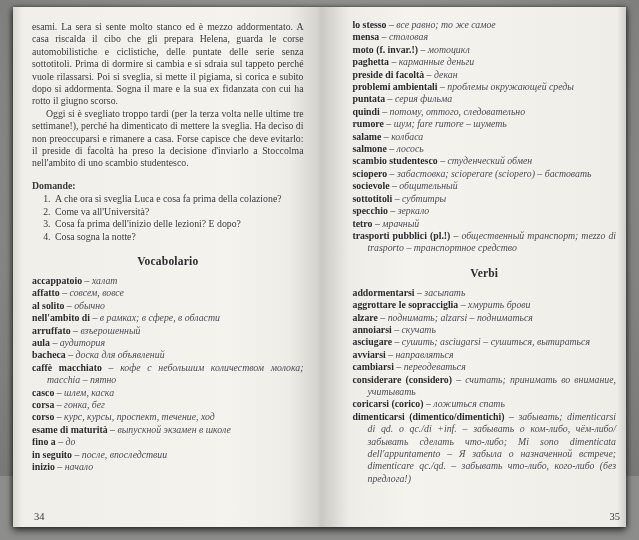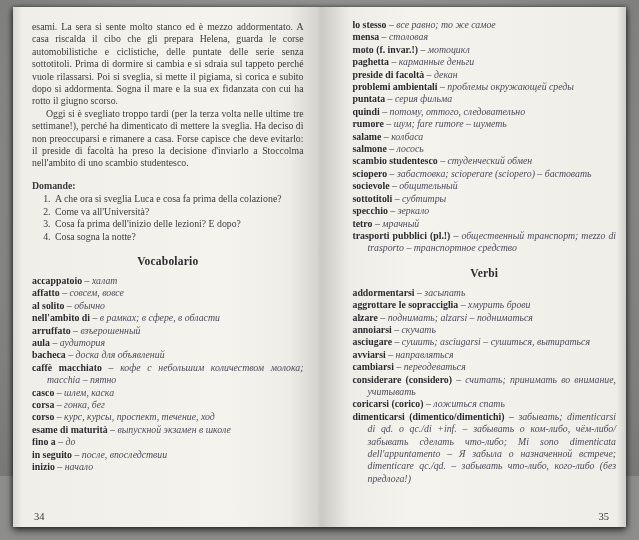--- a/index.html
+++ b/index.html
@@ -38,21 +38,21 @@
 
   .section-title { text-align:center; font-size:11.5px; font-weight:bold; margin:12px 0 8px; letter-spacing:.2px; color:#2c2c30; }
 
   .entries .entry { font-size:9.8px; line-height:12.4px; padding-left:15px; text-indent:-15px; text-align:justify; }
   .entry .term { font-weight:bold; color:#2c2c30; }
   .entry .trans { font-style:italic; color:#4c4c5a; }
   .entry .sep { color:#3a3a3c; }
 
   .page-num { position:absolute; bottom:5px; font-size:10.5px; color:#3a3a3c; z-index:6; }
   .page.left  .page-num { left:21px; }
-  .page.right .page-num { right:17px; }
+  .page.right .page-num { right:6px; }
 </style>
 </head>
 <body>
 
 <div class="scan">
   <div class="spread">
 
     <div class="page left">
       <p class="para">esami. La sera si sente molto stanco ed è mezzo addormentato. A casa riscalda il cibo che gli prepara Helena, guarda le corse automobilistiche e ciclistiche, delle puntate delle serie senza sottotitoli. Prima di dormire si cambia e si sdraia sul tappeto perché vuole rilassarsi. Poi si sveglia, si mette il pigiama, si corica e subito dopo si addormenta. Sogna il mare e la sua ex fidanzata con cui ha rotto il giugno scorso.</p>
       <p class="para indent">Oggi si è svegliato troppo tardi (per la terza volta nelle ultime tre settimane!), perché ha dimenticato di mettere la sveglia. Ha deciso di non preoccuparsi e rimanere a casa. Forse capisce che deve evitarlo: il preside di facoltà ha preso la decisione d'inviarlo a Stoccolma nell'ambito di uno scambio studentesco.</p>

